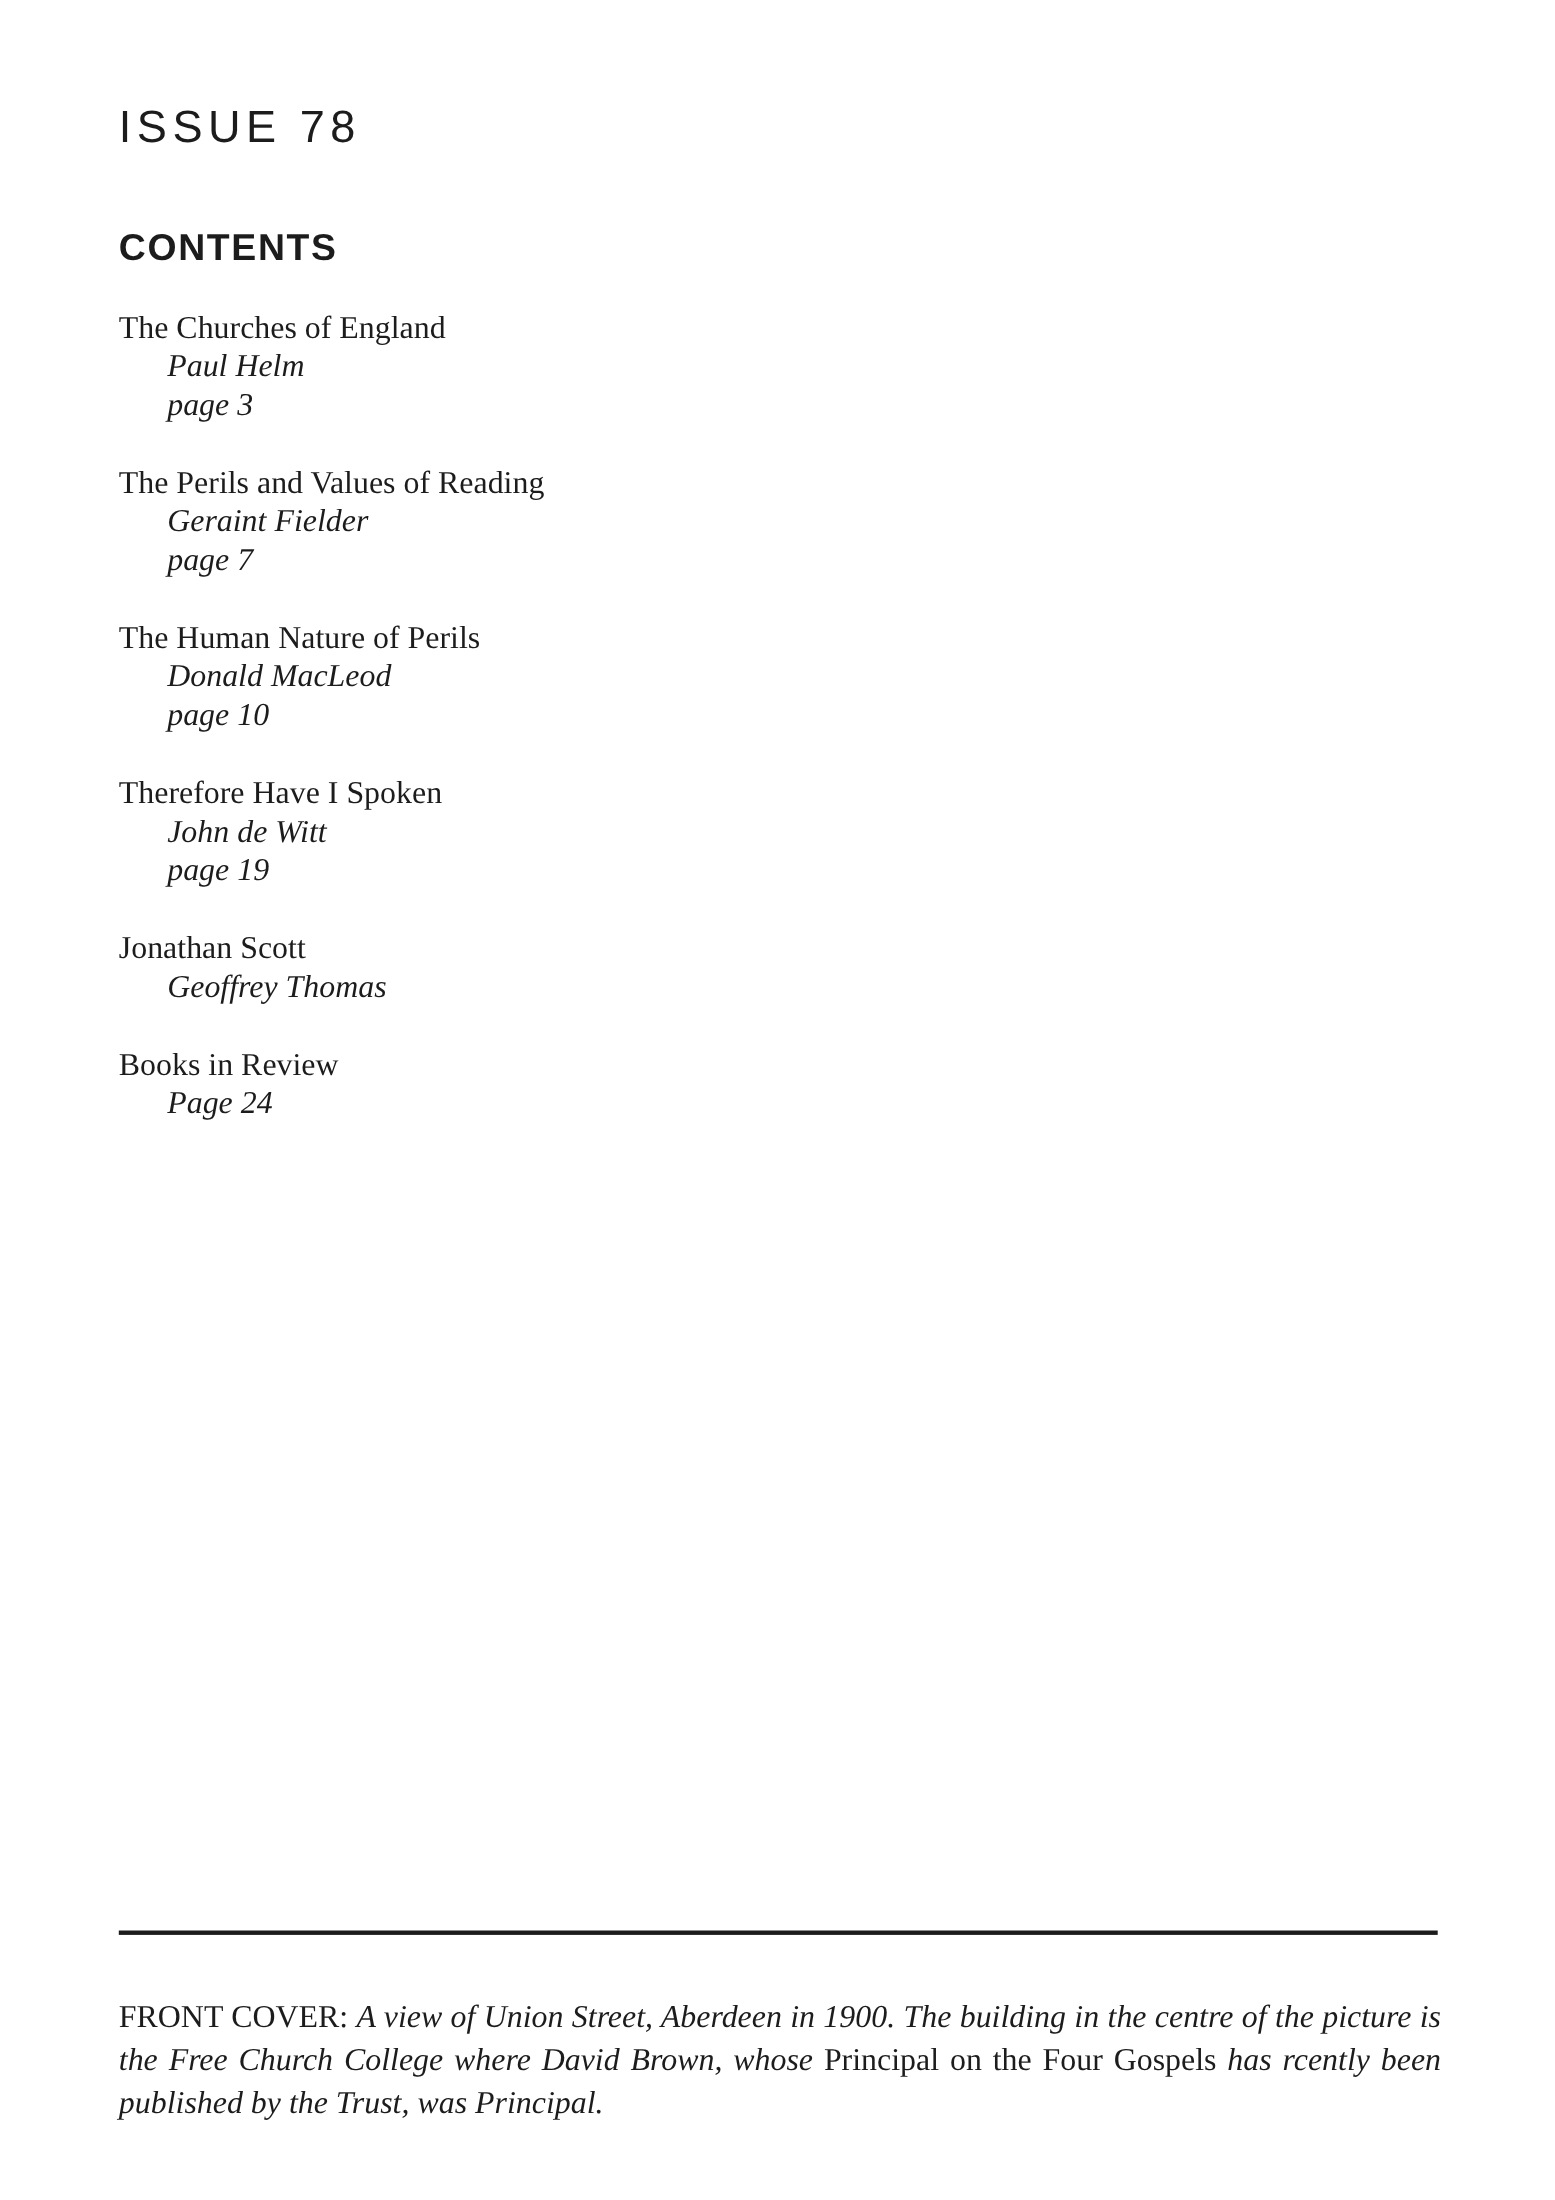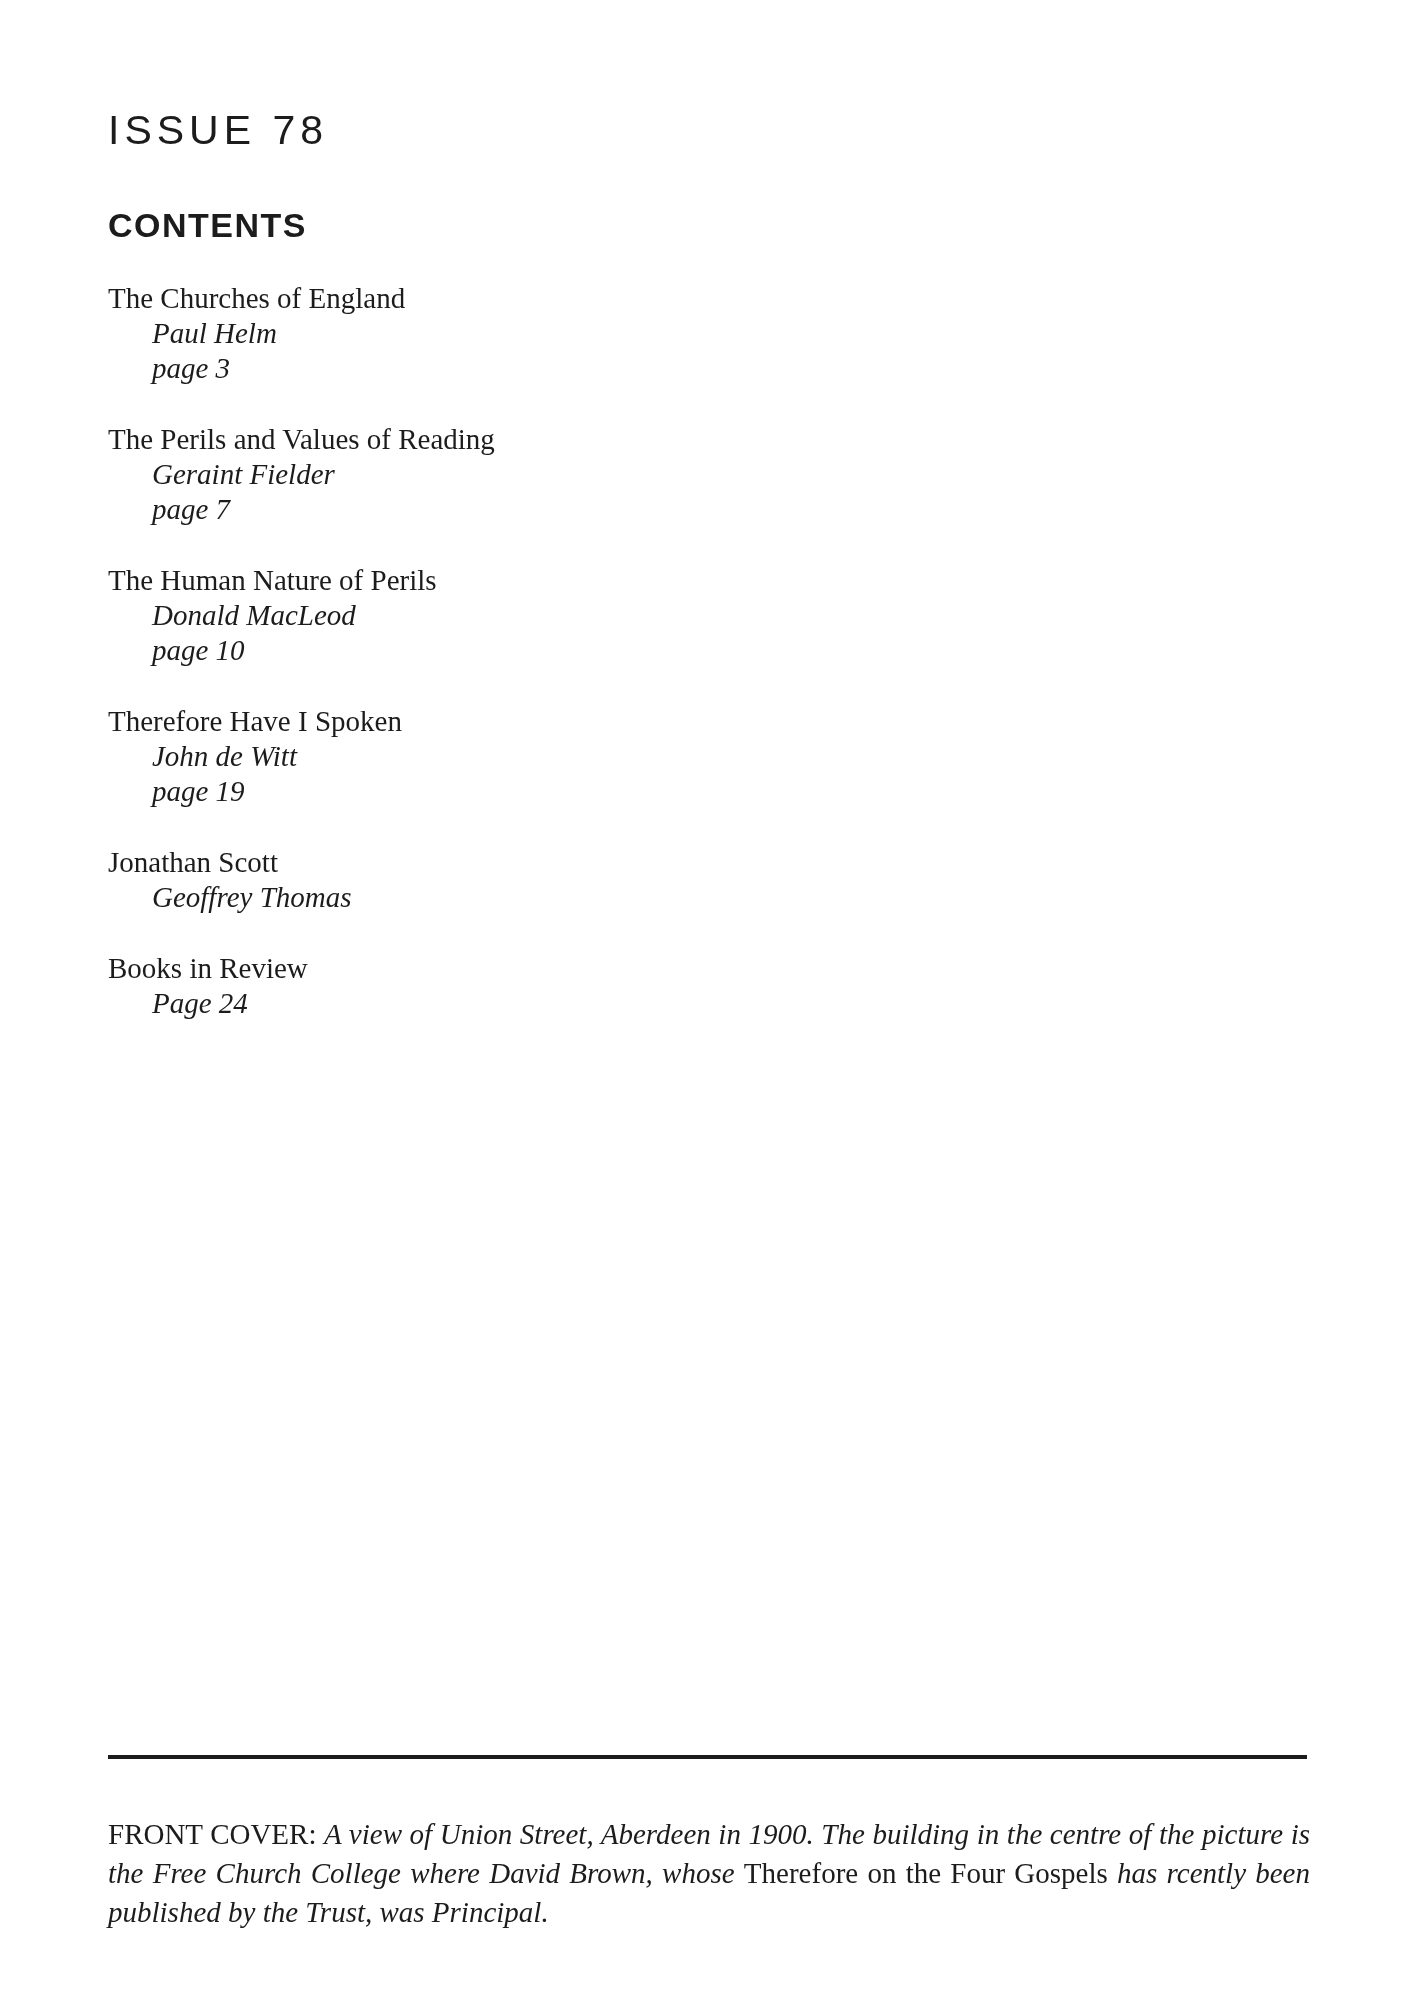--- a/index.html
+++ b/index.html
@@ -23,21 +23,20 @@
     left: 108px;
     right: 104px;
     display: flex;
     justify-content: space-between;
     align-items: baseline;
     font-family: "Liberation Sans", sans-serif;
     font-size: 41px;
     letter-spacing: 5px;
     line-height: 46px;
     white-space: nowrap;
-    margin-top: 15px;
   }
   .contents-heading {
     position: absolute;
     top: 206px;
     left: 108px;
     font-family: Liberation Sans, sans-serif;
     font-weight: 700;
     font-size: 34px;
     letter-spacing: 1.5px;
     line-height: 38px;
@@ -137,15 +136,15 @@
 
     <div class="toc-entry">
       <div class="toc-title">Books in Review</div>
       <div class="toc-page">Page 24</div>
     </div>
 
   </div>
 
   <div class="divider"></div>
 
-  <p class="footer-note"><span class="label">FRONT COVER</span><span class="sep">: </span><span class="ital">A view of Union Street, Aberdeen in 1900. The building in the centre of the picture is the Free Church College where David Brown, whose </span><span class="roman">Therefore on the Four Gospels</span><span class="ital"> has rcently been published by the Trust, was Principal.</span></p>
+  <p class="footer-note"><span class="label">FRONT COVER</span><span class="sep">: </span><span class="ital">A view of Union Street, Aberdeen in 1900. The building in the centre of the picture is the Free Church College where David Brown, whose </span><span class="roman">Principal on the Four Gospels</span><span class="ital"> has rcently been published by the Trust, was Principal.</span></p>
 
 </div>
 
 </body></html>

